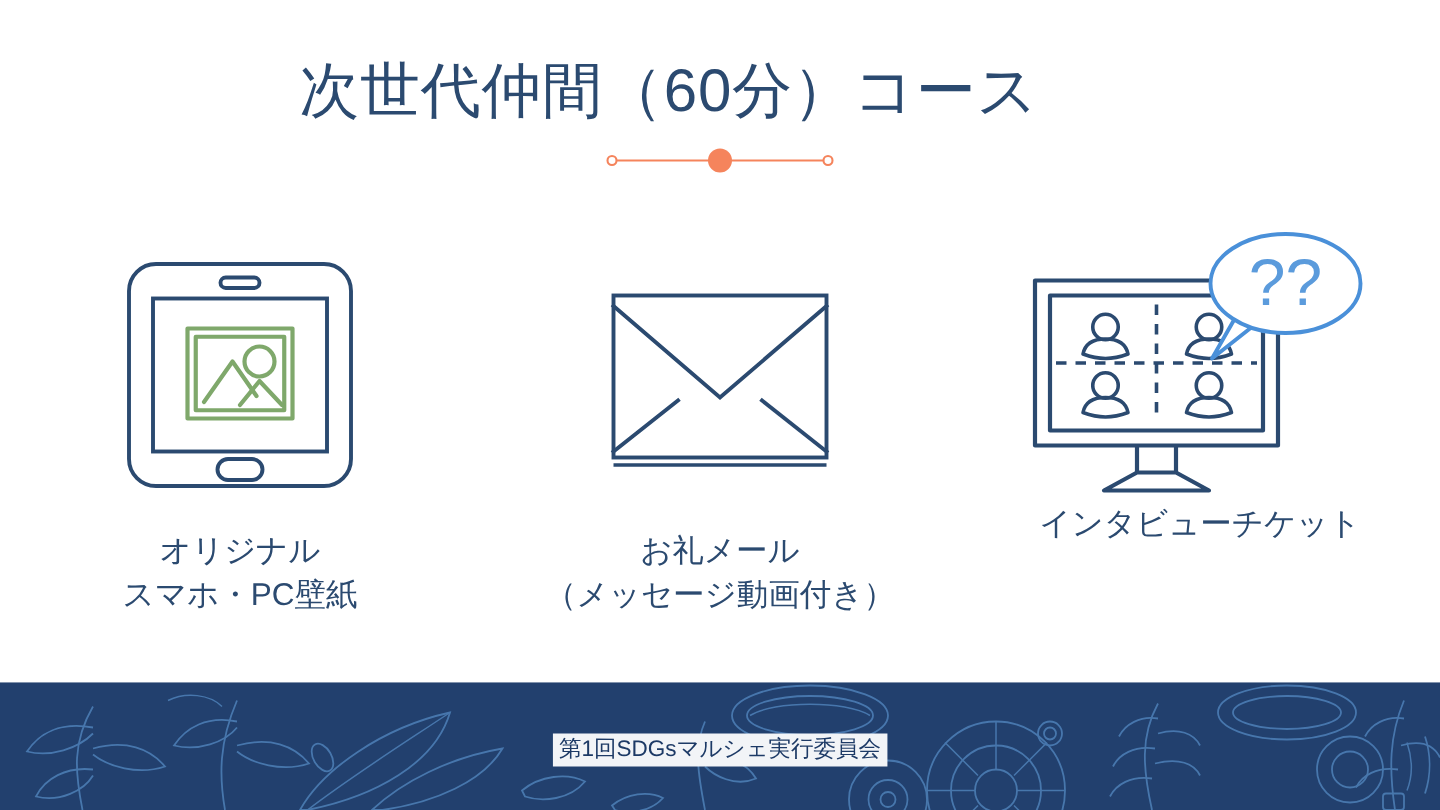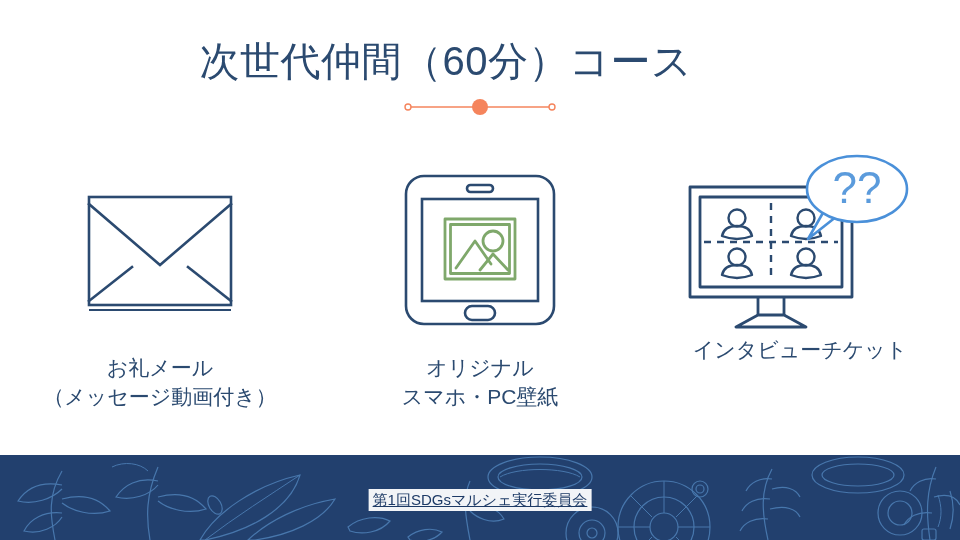--- a/index.html
+++ b/index.html
@@ -105,85 +105,84 @@
     left: 50%;
     top: 489px;
     transform: translateX(-50%);
     background: #f2f4f7;
     color: #1d3a66;
     font-size: 15px;
     line-height: 19px;
     padding: 1px 4px 2px 4px;
     white-space: nowrap;
     letter-spacing: 0px;
-    text-decoration: underline;
   }
 </style>
 </head>
 <body>
 
 <div id="slide">
 
   <div class="title">次世代仲間（60分）コース</div>
 
   <div class="divider">
     <svg width="160" height="22" viewBox="0 0 160 22" aria-hidden="true">
       <line x1="10" y1="11" x2="150" y2="11" stroke="#f5845c" stroke-width="1.4"></line>
       <circle cx="8" cy="11" r="3" fill="#ffffff" stroke="#f5845c" stroke-width="1.4"></circle>
       <circle cx="152" cy="11" r="3" fill="#ffffff" stroke="#f5845c" stroke-width="1.4"></circle>
       <circle cx="80" cy="11" r="8" fill="#f5845c"></circle>
     </svg>
   </div>
 
   <div class="cards">
 
+    <div class="card card-wallpaper">
+      <div class="art">
+        <svg width="176" height="158" viewBox="0 0 176 158" aria-hidden="true">
+          <g fill="none" stroke="#2b4a70" stroke-width="2.6">
+
+            <rect x="14" y="5" width="148" height="148" rx="18" ry="18"></rect>
+
+            <rect x="75" y="14" width="26" height="7" rx="3.5" ry="3.5"></rect>
+
+            <rect x="30" y="28" width="116" height="102"></rect>
+
+            <rect x="73" y="135" width="30" height="14" rx="7" ry="7"></rect>
+          </g>
+
+          <g fill="none" stroke="#7fa86b" stroke-width="2.8" stroke-linejoin="round" stroke-linecap="round">
+            <rect x="53" y="48" width="70" height="60"></rect>
+            <rect x="58.5" y="53.5" width="59" height="49"></rect>
+            <circle cx="101" cy="70" r="10"></circle>
+            <polyline points="64,97 83,70 99,93"></polyline>
+            <polyline points="88,99 101,83 116,99"></polyline>
+          </g>
+        </svg>
+      </div>
+      <div class="caption">
+        <span class="line">オリジナル</span>
+        <span class="line">スマホ・PC壁紙</span>
+      </div>
+    </div>
+
     <div class="card card-mail">
       <div class="art">
         <svg width="186" height="142" viewBox="0 0 186 142" aria-hidden="true">
           <g fill="none" stroke="#2b4a70" stroke-width="2.6" stroke-linecap="square">
             <rect x="22" y="18" width="142" height="108"></rect>
             <polyline points="22,25 93,86 164,25"></polyline>
             <line x1="22" y1="122" x2="65" y2="88"></line>
             <line x1="164" y1="122" x2="121" y2="88"></line>
           </g>
           <line x1="22" y1="131" x2="164" y2="131" stroke="#2b4a70" stroke-width="2.2"></line>
         </svg>
       </div>
       <div class="caption">
         <span class="line">お礼メール</span>
         <span class="line">（メッセージ動画付き）</span>
-      </div>
-    </div>
-
-    <div class="card card-wallpaper">
-      <div class="art">
-        <svg width="176" height="158" viewBox="0 0 176 158" aria-hidden="true">
-          <g fill="none" stroke="#2b4a70" stroke-width="2.6">
-
-            <rect x="14" y="5" width="148" height="148" rx="18" ry="18"></rect>
-
-            <rect x="75" y="14" width="26" height="7" rx="3.5" ry="3.5"></rect>
-
-            <rect x="30" y="28" width="116" height="102"></rect>
-
-            <rect x="73" y="135" width="30" height="14" rx="7" ry="7"></rect>
-          </g>
-
-          <g fill="none" stroke="#7fa86b" stroke-width="2.8" stroke-linejoin="round" stroke-linecap="round">
-            <rect x="53" y="48" width="70" height="60"></rect>
-            <rect x="58.5" y="53.5" width="59" height="49"></rect>
-            <circle cx="101" cy="70" r="10"></circle>
-            <polyline points="64,97 83,70 99,93"></polyline>
-            <polyline points="88,99 101,83 116,99"></polyline>
-          </g>
-        </svg>
-      </div>
-      <div class="caption">
-        <span class="line">オリジナル</span>
-        <span class="line">スマホ・PC壁紙</span>
       </div>
     </div>
 
     <div class="card card-interview">
       <div class="art">
         <svg width="240" height="192" viewBox="0 0 240 192" aria-hidden="true">
 
           <g fill="none" stroke="#2b4a70" stroke-width="2.8" stroke-linejoin="round">
             <rect x="10" y="40" width="162" height="110"></rect>
             <rect x="20" y="50" width="142" height="90"></rect>

